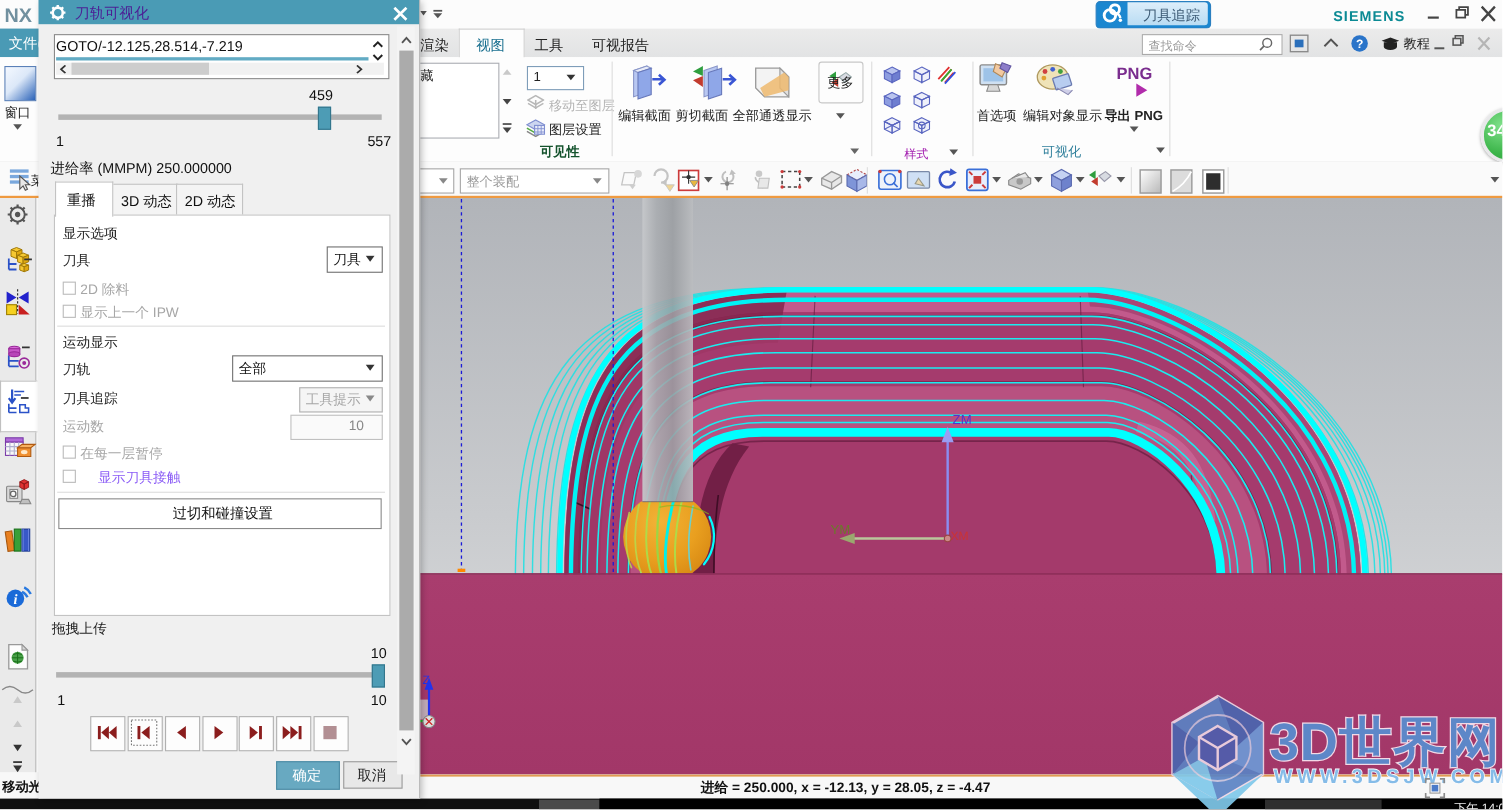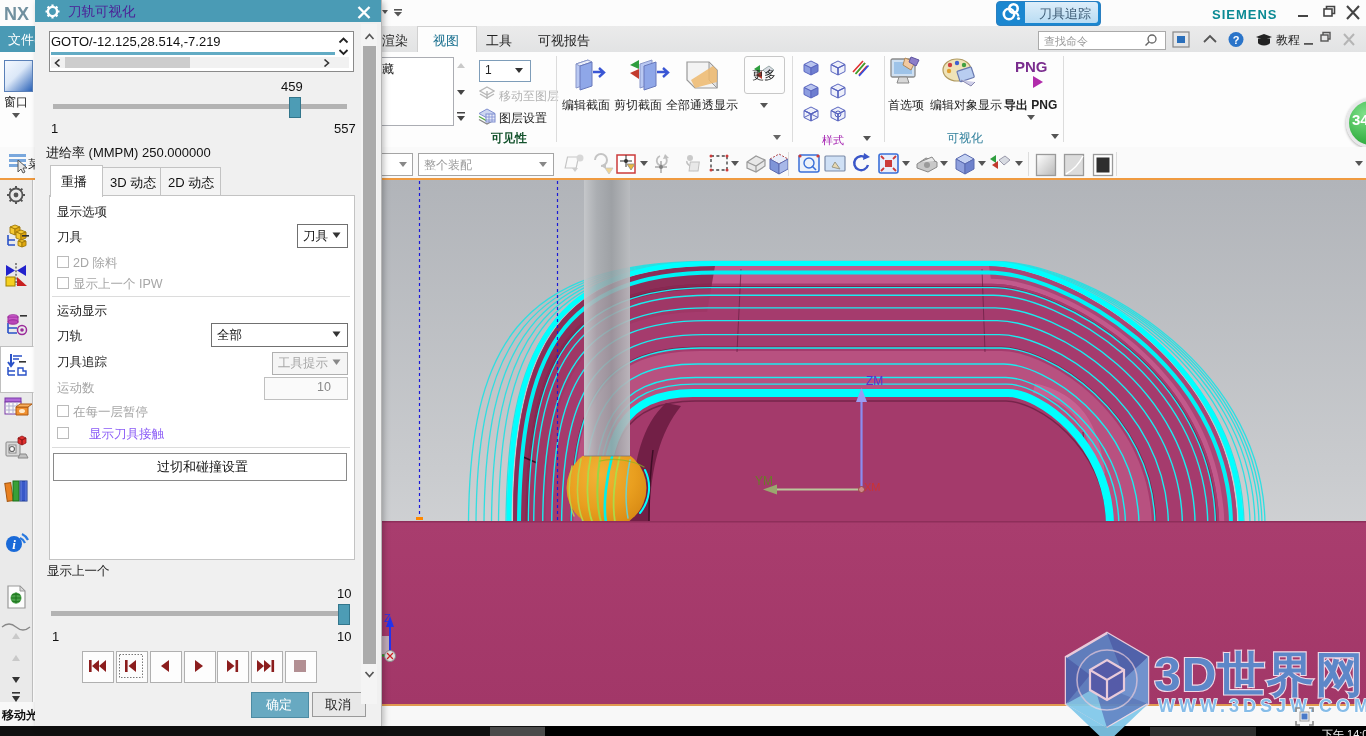--- a/index.html
+++ b/index.html
@@ -320,20 +320,21 @@
           <stop offset="0" stop-color="#ffffff"></stop>
           <stop offset="1" stop-color="#b8b8b8"></stop>
         </linearGradient>
       </defs>
  <path d="M795 11 L803 11 L799 16 Z" fill="#555"></path>
 </svg>
 
 <div class="ab" style="left:0;top:702px;width:1366px;height:24px;background:#f8f8f8;"></div>
 <div class="ab" style="left:381px;top:704px;width:985px;height:2px;background:#e09a50;"></div>
 <div class="tx" style="left:2px;top:707px;font-size:12px;font-weight:bold;color:#111;">移动光</div>
+<div class="tx" style="left:637px;top:708px;font-size:12.5px;font-weight:bold;color:#111;">进给 = 250.000, x = -12.13, y = 28.05, <span style="font-weight:900">z</span> = -4.47</div>
 <div class="ab" style="left:0;top:726px;width:1366px;height:10px;background:#101010;"></div>
 <div class="ab" style="left:490px;top:727px;width:55px;height:9px;background:#4a4a4a;"></div>
 <div class="ab" style="left:545px;top:726px;width:821px;height:10px;background:#000;"></div>
 <div class="ab" style="left:1150px;top:727px;width:106px;height:9px;background:#2e2e2e;"></div>
 <div class="tx" style="left:1322px;top:727px;font-size:11px;color:#eee;">下午 14:0</div>
 
 <div class="ab" style="left:4px;top:60px;width:27px;height:30px;background:linear-gradient(135deg,#f4f8ff 0%,#dce8f8 45%,#2a62b8 100%);border:1px solid #5a80b8;"></div>
 <div class="tx" style="left:4px;top:94px;font-size:12px;color:#222;">窗口</div>
 <svg class="ab" style="left:11px;top:112px;" width="10" height="7" viewBox="0 0 10 7">
       <path d="M1 1 L9 1 L5 6 Z" fill="#555"></path>
@@ -626,21 +627,21 @@
  <div class="ab" style="left:229px;top:377px;width:82px;height:21px;background:#fafafa;border:1px solid #c0c0c0;"></div>
  <div class="tx" style="left:282px;top:380px;font-size:12.5px;color:#888;">10</div>
  <div class="ab" style="left:22px;top:405px;width:10px;height:10px;background:#fff;border:1px solid #bbb;"></div>
  <div class="tx" style="left:38px;top:404px;font-size:12.5px;color:#a6a6a6;">在每一层暂停</div>
  <div class="ab" style="left:22px;top:427px;width:10px;height:10px;background:#fff;border:1px solid #bbb;"></div>
  <div class="tx" style="left:38px;top:426px;font-size:12.5px;color:#8b5cf6;margin-left:16px;">显示刀具接触</div>
  <div class="ab" style="left:17px;top:447px;width:298px;height:1px;background:#dcdcdc;"></div>
  <div class="ab" style="left:18px;top:453px;width:292px;height:26px;background:#fff;border:1px solid #8a8a8a;"></div>
  <div class="tx" style="left:122px;top:458px;font-size:13px;color:#111;">过切和碰撞设置</div>
 
- <div class="tx" style="left:12px;top:563px;font-size:12.5px;color:#222;">显示上一个</div>
+ <div class="tx" style="left:12px;top:563px;font-size:12.5px;color:#222;">拖拽上传</div>
  <div class="tx" style="left:302px;top:586px;font-size:13px;color:#111;">10</div>
  <div class="ab" style="left:16px;top:611px;width:296px;height:4.5px;background:#b3b3b3;"></div>
  <div class="ab" style="left:303px;top:604px;width:10px;height:19px;background:#4d9cb5;border:1px solid #33768c;"></div>
  <div class="tx" style="left:17px;top:629px;font-size:13px;color:#111;">1</div>
  <div class="tx" style="left:302px;top:629px;font-size:13px;color:#111;">10</div>
 </div>
 
 <div class="ab" style="left:82px;top:651px;width:30px;height:30px;background:#fdfdfd;border:1px solid #b0b0b0;"></div>
     <svg class="ab" style="left:82px;top:651px;" width="30" height="30" viewBox="0 0 30 30">
       <rect x="7" y="9" width="2.6" height="12" fill="#8b1d1d"></rect>

